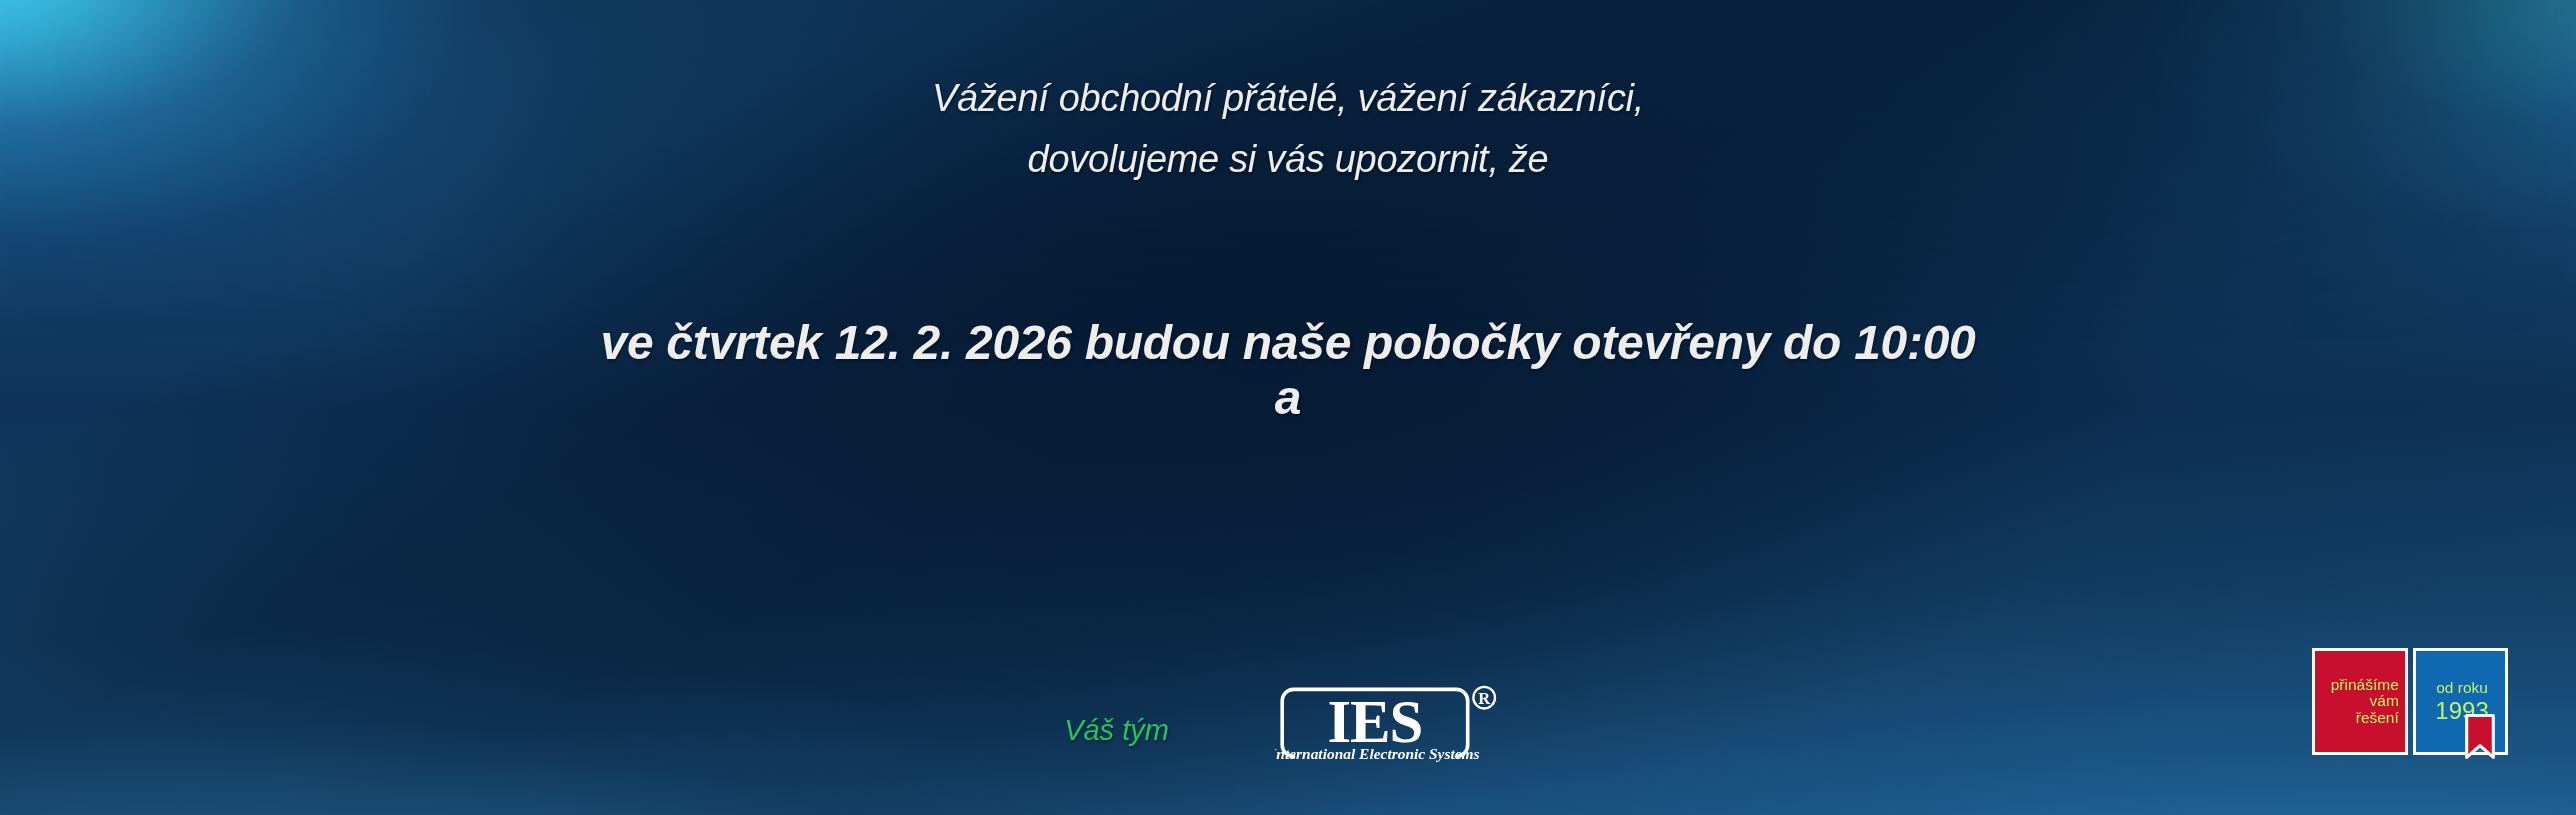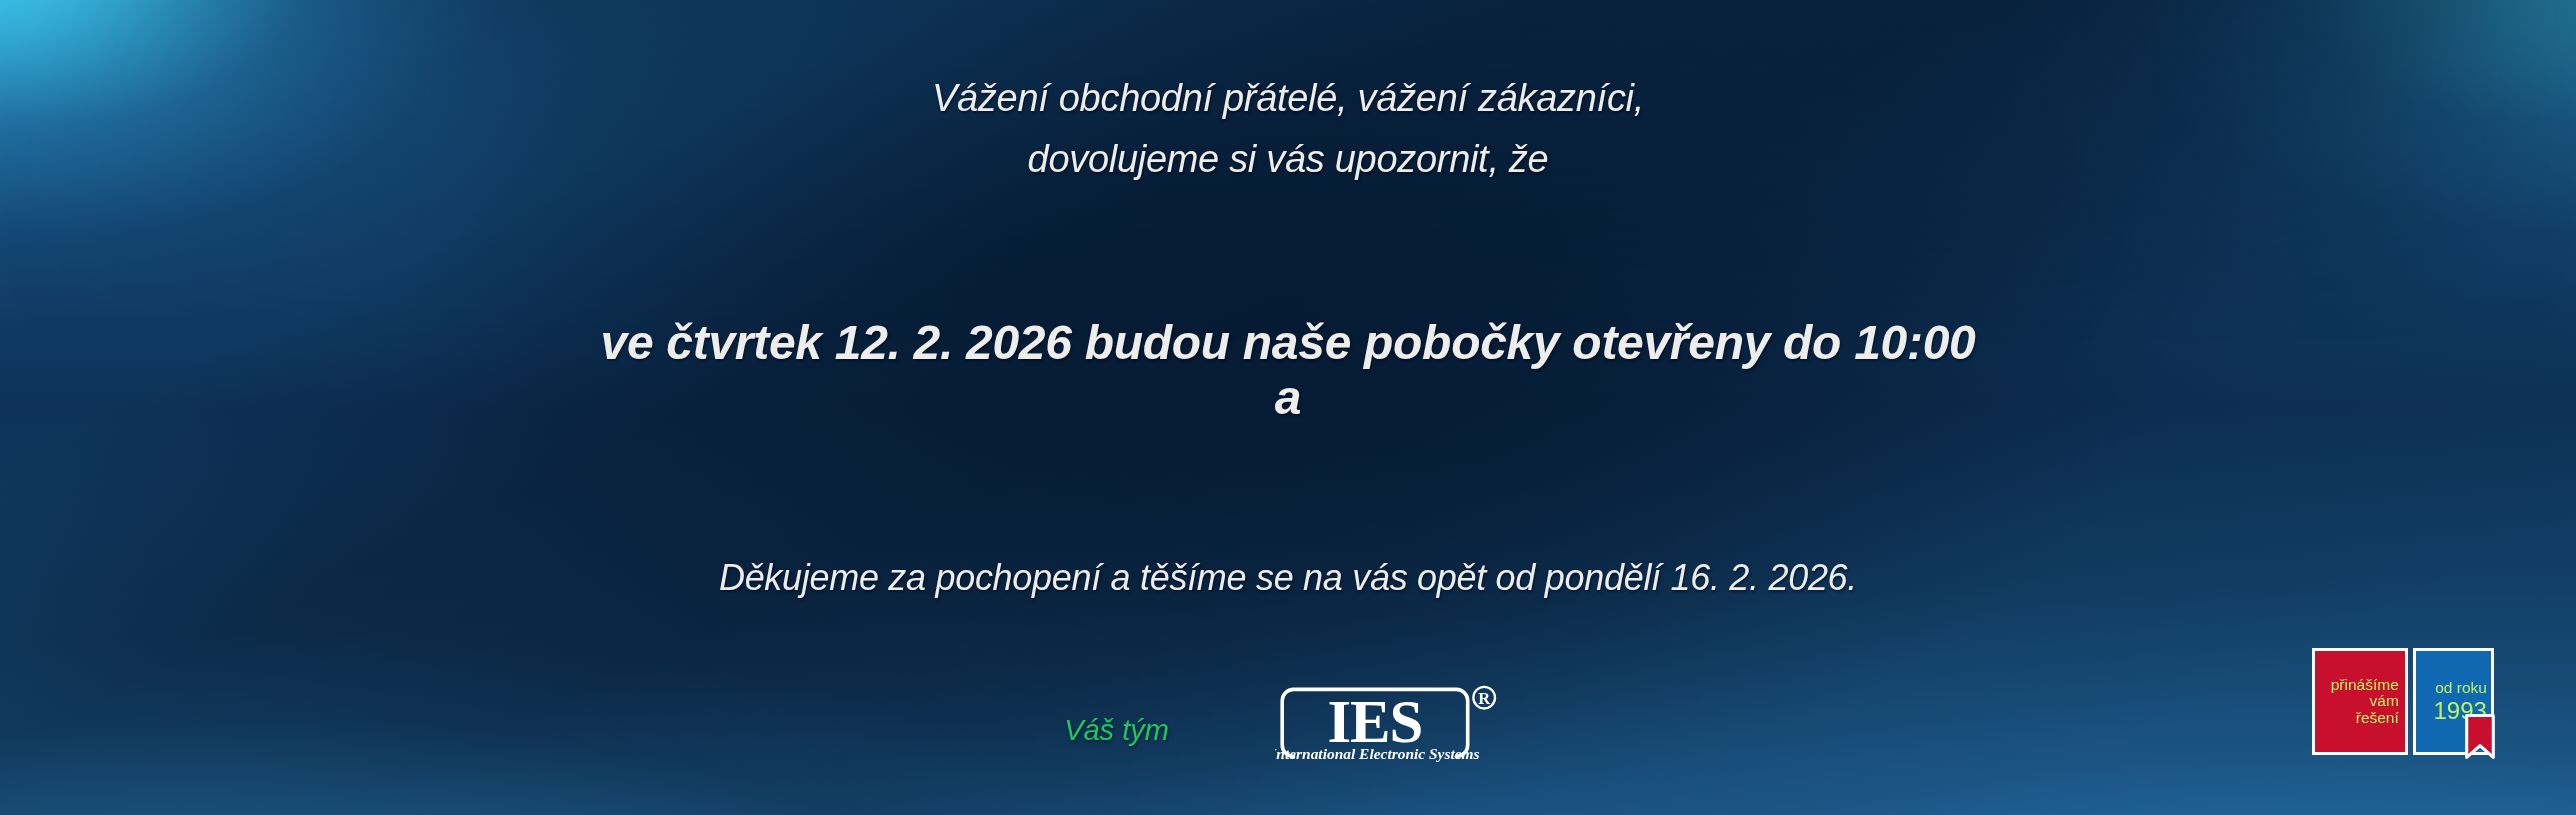--- a/index.html
+++ b/index.html
@@ -183,24 +183,24 @@
     height: 107px;
     background: #c8102e;
     align-items: flex-end;
     padding: 0 6.2px 0 4.1px;
     font-size: 15.5px;
     text-align: right;
   }
 
   #badge-blue {
     left: 101px;
-    width: 81px;
+    width: 95px;
     height: 107px;
     background: #1068b0;
-    align-items: flex-end;
+    align-items: center;
     padding: 0 4.1px 0 7.2px;
     text-align: left;
   }
 
   #badge-blue .small { font-size: 15.5px; }
   #badge-blue .year  { font-size: 24px; margin-top: 1px; }
 
   
   #ribbon {
     position: absolute;
@@ -229,21 +229,20 @@
 
     <div class="txt line-regular" id="line1">Vážení obchodní přátelé, vážení zákazníci,</div>
 
     <div class="txt line-regular" id="line2">dovolujeme si vás upozornit, že</div>
 
     <div class="txt line-bold" id="bold1">ve čtvrtek 12. 2. 2026 budou naše pobočky otevřeny do 10:00</div>
 
     <div class="txt line-bold" id="bold-a">a</div>
 
 
-    <div class="txt line-regular" id="closing">Děkujeme za pochopení a těšíme se na vás opět od pondělí 16. 2. 2026.</div>
   </div>
 
   <div id="signature-row">
 
     <div id="vas-tym">Váš tým</div>
 
     <div id="ies-logo">
       <svg viewBox="0 0 460 172" xmlns="http://www.w3.org/2000/svg">
 
         <path d="M 36 14 H 352 A 22 22 0 0 1 374 36 V 122 A 22 22 0 0 1 352 144

